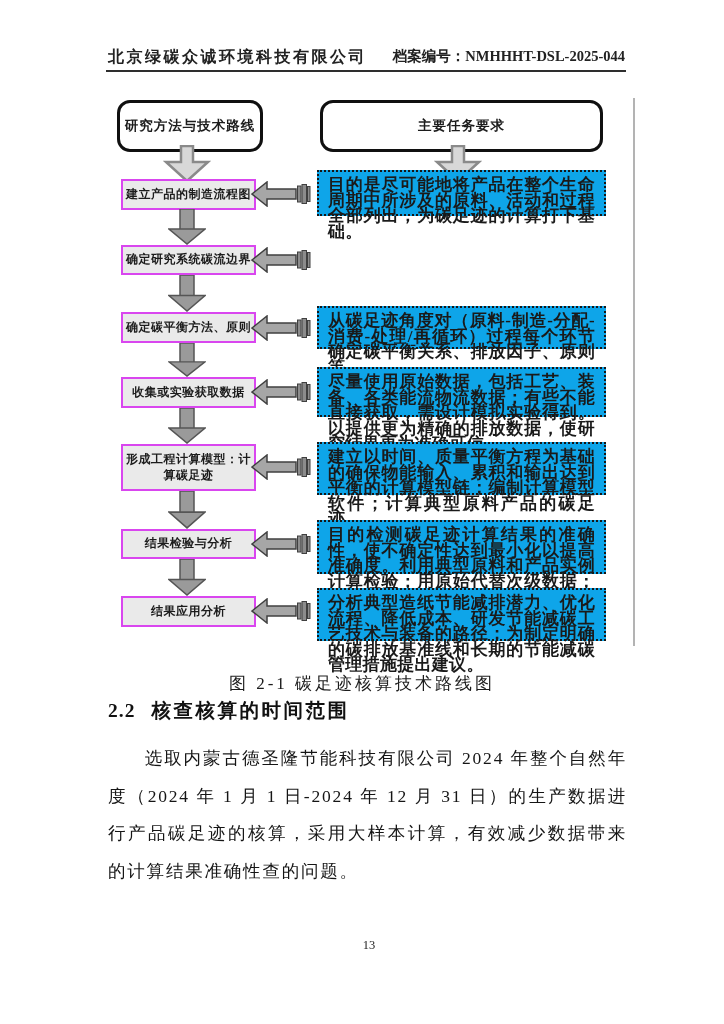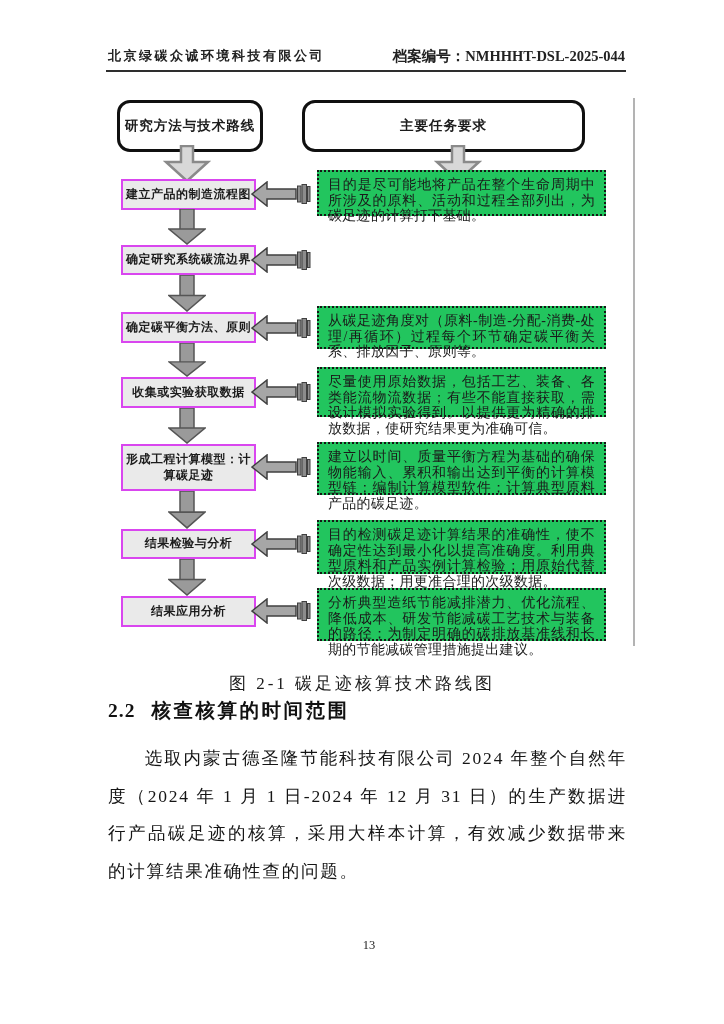--- a/index.html
+++ b/index.html
@@ -1,46 +1,46 @@
 <!DOCTYPE html>
 <html><head>
 <meta charset="utf-8">
 <style>
   html,body{margin:0;padding:0;background:#e8e8e8;}
   .page{
     position:relative;width:724px;height:1024px;margin:0 auto;background:#ffffff;
     font-family:"Liberation Serif","DejaVu Serif",serif;color:#1c1c1c;overflow:hidden;
   }
   
-  .hdr-company{position:absolute;left:108px;top:47px;font-size:13px;font-weight:600;letter-spacing:2.5px;color:#222;}
+  .hdr-company{position:absolute;left:108px;top:47px;font-size:16px;font-weight:600;letter-spacing:2.5px;color:#222;}
   .hdr-doc{position:absolute;top:47px;right:99px;font-size:14.5px;font-weight:600;color:#222;}
   .hdr-rule{position:absolute;left:106px;top:70px;width:520px;height:2px;background:#2e2e2e;}
   
   .roundbox{
     position:absolute;border:3.5px solid #101010;border-radius:13px;background:#fff;
     display:flex;align-items:center;justify-content:center;
     font-size:13.5px;font-weight:700;letter-spacing:1px;
   }
   .hL{left:117px;top:100px;width:140px;height:46px;}
-  .hR{left:302px;top:100px;width:277px;height:46px;}
+  .hR{left:320px;top:100px;width:277px;height:46px;}
   .flowbox{
     position:absolute;left:121px;width:135px;background:#eaeaea;border:2px solid #d946ef;
     display:flex;align-items:center;justify-content:center;text-align:center;
     font-size:12px;font-weight:700;letter-spacing:0.5px;line-height:1.3;padding:1px 3px;box-sizing:border-box;
   }
   .f1{top:179px;height:31px;}
   .f2{top:245px;height:30px;}
   .f3{top:312px;height:31px;}
   .f4{top:377px;height:31px;}
   .f5{top:444px;height:47px;}
   .f6{top:529px;height:30px;}
   .f7{top:596px;height:31px;}
   .taskbox{
     position:absolute;left:317px;width:289px;box-sizing:border-box;border:2.5px dotted #161616;
-    background:#22c55e;padding:5px 9px;font-size:14px;font-weight:400;line-height:15.5px;
+    background:#0ea5e9;padding:5px 9px;font-size:17px;font-weight:700;line-height:15.5px;
     text-align:justify;letter-spacing:0.3px;color:#1a1a1a;
   }
   .d1{top:170px;height:46px;}
   .d2{top:234px;height:52px;}
   .d3{top:306px;height:43px;}
   .d4{top:367px;height:50px;}
   .d5{top:442px;height:53px;}
   .d6{top:520px;height:54px;}
   .d7{top:588px;height:53px;}
   svg{position:absolute;display:block;}

